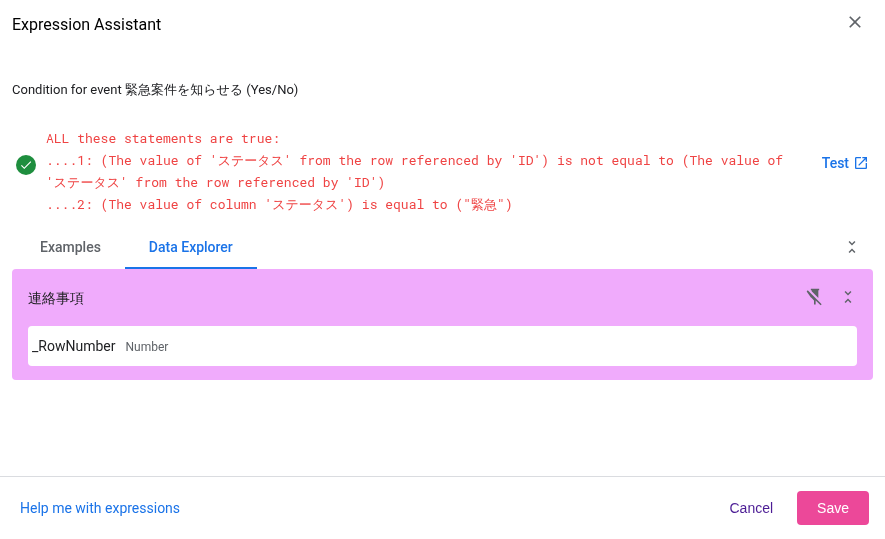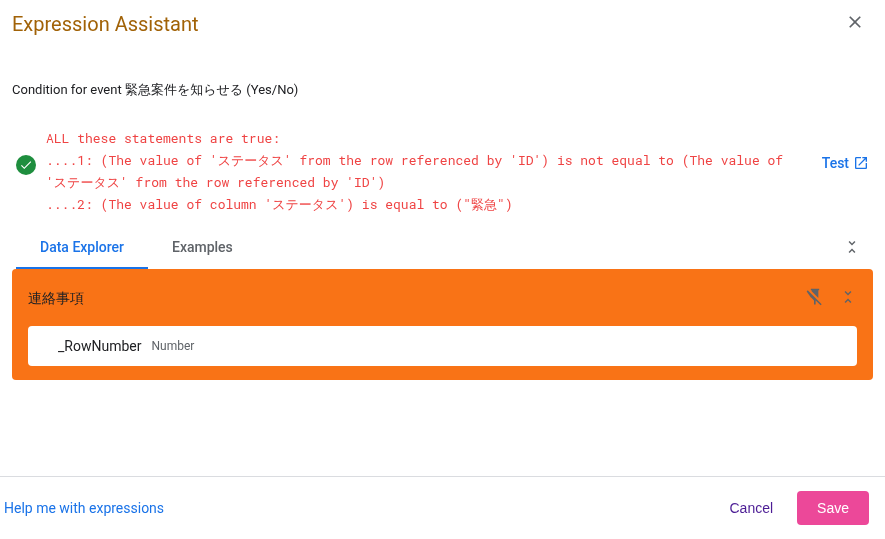--- a/index.html
+++ b/index.html
@@ -17,23 +17,23 @@
       position: relative;
       overflow: hidden;
     }
     .header {
       display: flex;
       justify-content: space-between;
       align-items: center;
       padding: 12px 20px 18px 12px;
     }
     .header-title {
-      font-size: 20px;
+      font-size: 16px;
       font-weight: 400;
-      color: #a16207;
+      color: #000000;
     }
     .close-icon {
       cursor: pointer;
       color: #5f6368;
       font-size: 22px;
       line-height: 1;
     }
     .content {
       padding: 0 12px;
       margin-top: 27px;
@@ -129,21 +129,21 @@
       color: #1a73e8;
       border-bottom-color: #1a73e8;
     }
     .collapse-icon-tabs {
       margin-left: auto;
       color: #5f6368;
       cursor: pointer;
       padding: 8px;
     }
     .data-explorer-panel {
-      background: #f97316;
+      background: #f0abfc;
       border-radius: 4px;
       padding: 18px 16px 14px 16px;
     }
     .table-header-row {
       display: flex;
       justify-content: space-between;
       align-items: center;
       margin-bottom: 16px;
     }
     .table-name {
@@ -156,40 +156,40 @@
       gap: 14px;
       align-items: center;
       color: #5f6368;
     }
     .table-icons > * {
       cursor: pointer;
     }
     .column-row {
       background: #fff;
       border-radius: 4px;
-      padding: 12px 30px;
-      display: flex;
-      align-items: center;
+      padding: 12px 4px;
+      display: flex;
+      align-items: flex-end;
       gap: 10px;
     }
     .column-name {
       font-size: 14px;
       color: #202124;
     }
     .column-type {
       font-size: 12px;
       color: #5f6368;
     }
     .footer {
       position: absolute;
       bottom: 0;
       left: 0;
       right: 0;
       border-top: 1px solid #dadce0;
-      padding: 14px 16px 14px 4px;
+      padding: 14px 16px 14px 20px;
       display: flex;
       justify-content: space-between;
       align-items: center;
       background: #fff;
     }
     .help-link {
       color: #1a73e8;
       font-size: 14px;
       text-decoration: none;
     }
@@ -255,22 +255,22 @@
     <a class="test-link" href="#">
       <span>Test</span>
       <svg viewBox="0 0 24 24">
           <path d="M19 19H5V5h7V3H5c-1.11 0-2 .9-2 2v14c0 1.1.89 2 2 2h14c1.1 0 2-.9 2-2v-7h-2v7zM14 3v2h3.59l-9.83 9.83 1.41 1.41L19 6.41V10h2V3h-7z"></path>
         </svg>
     </a>
   </div>
 
   <div class="tabs-row">
     <div class="tabs">
+      <div class="tab">Examples</div>
       <div class="tab active">Data Explorer</div>
-      <div class="tab">Examples</div>
     </div>
     <div class="collapse-icon-tabs">
       <svg class="unfold-svg" viewBox="0 0 24 24">
           <path d="M7.41 18.59L8.83 20 12 16.83 15.17 20l1.41-1.41L12 14l-4.59 4.59zm9.18-13.18L15.17 4 12 7.17 8.83 4 7.41 5.41 12 10l4.59-4.59z"></path>
         </svg>
     </div>
   </div>
 
   <div class="data-explorer-panel">
     <div class="table-header-row">

